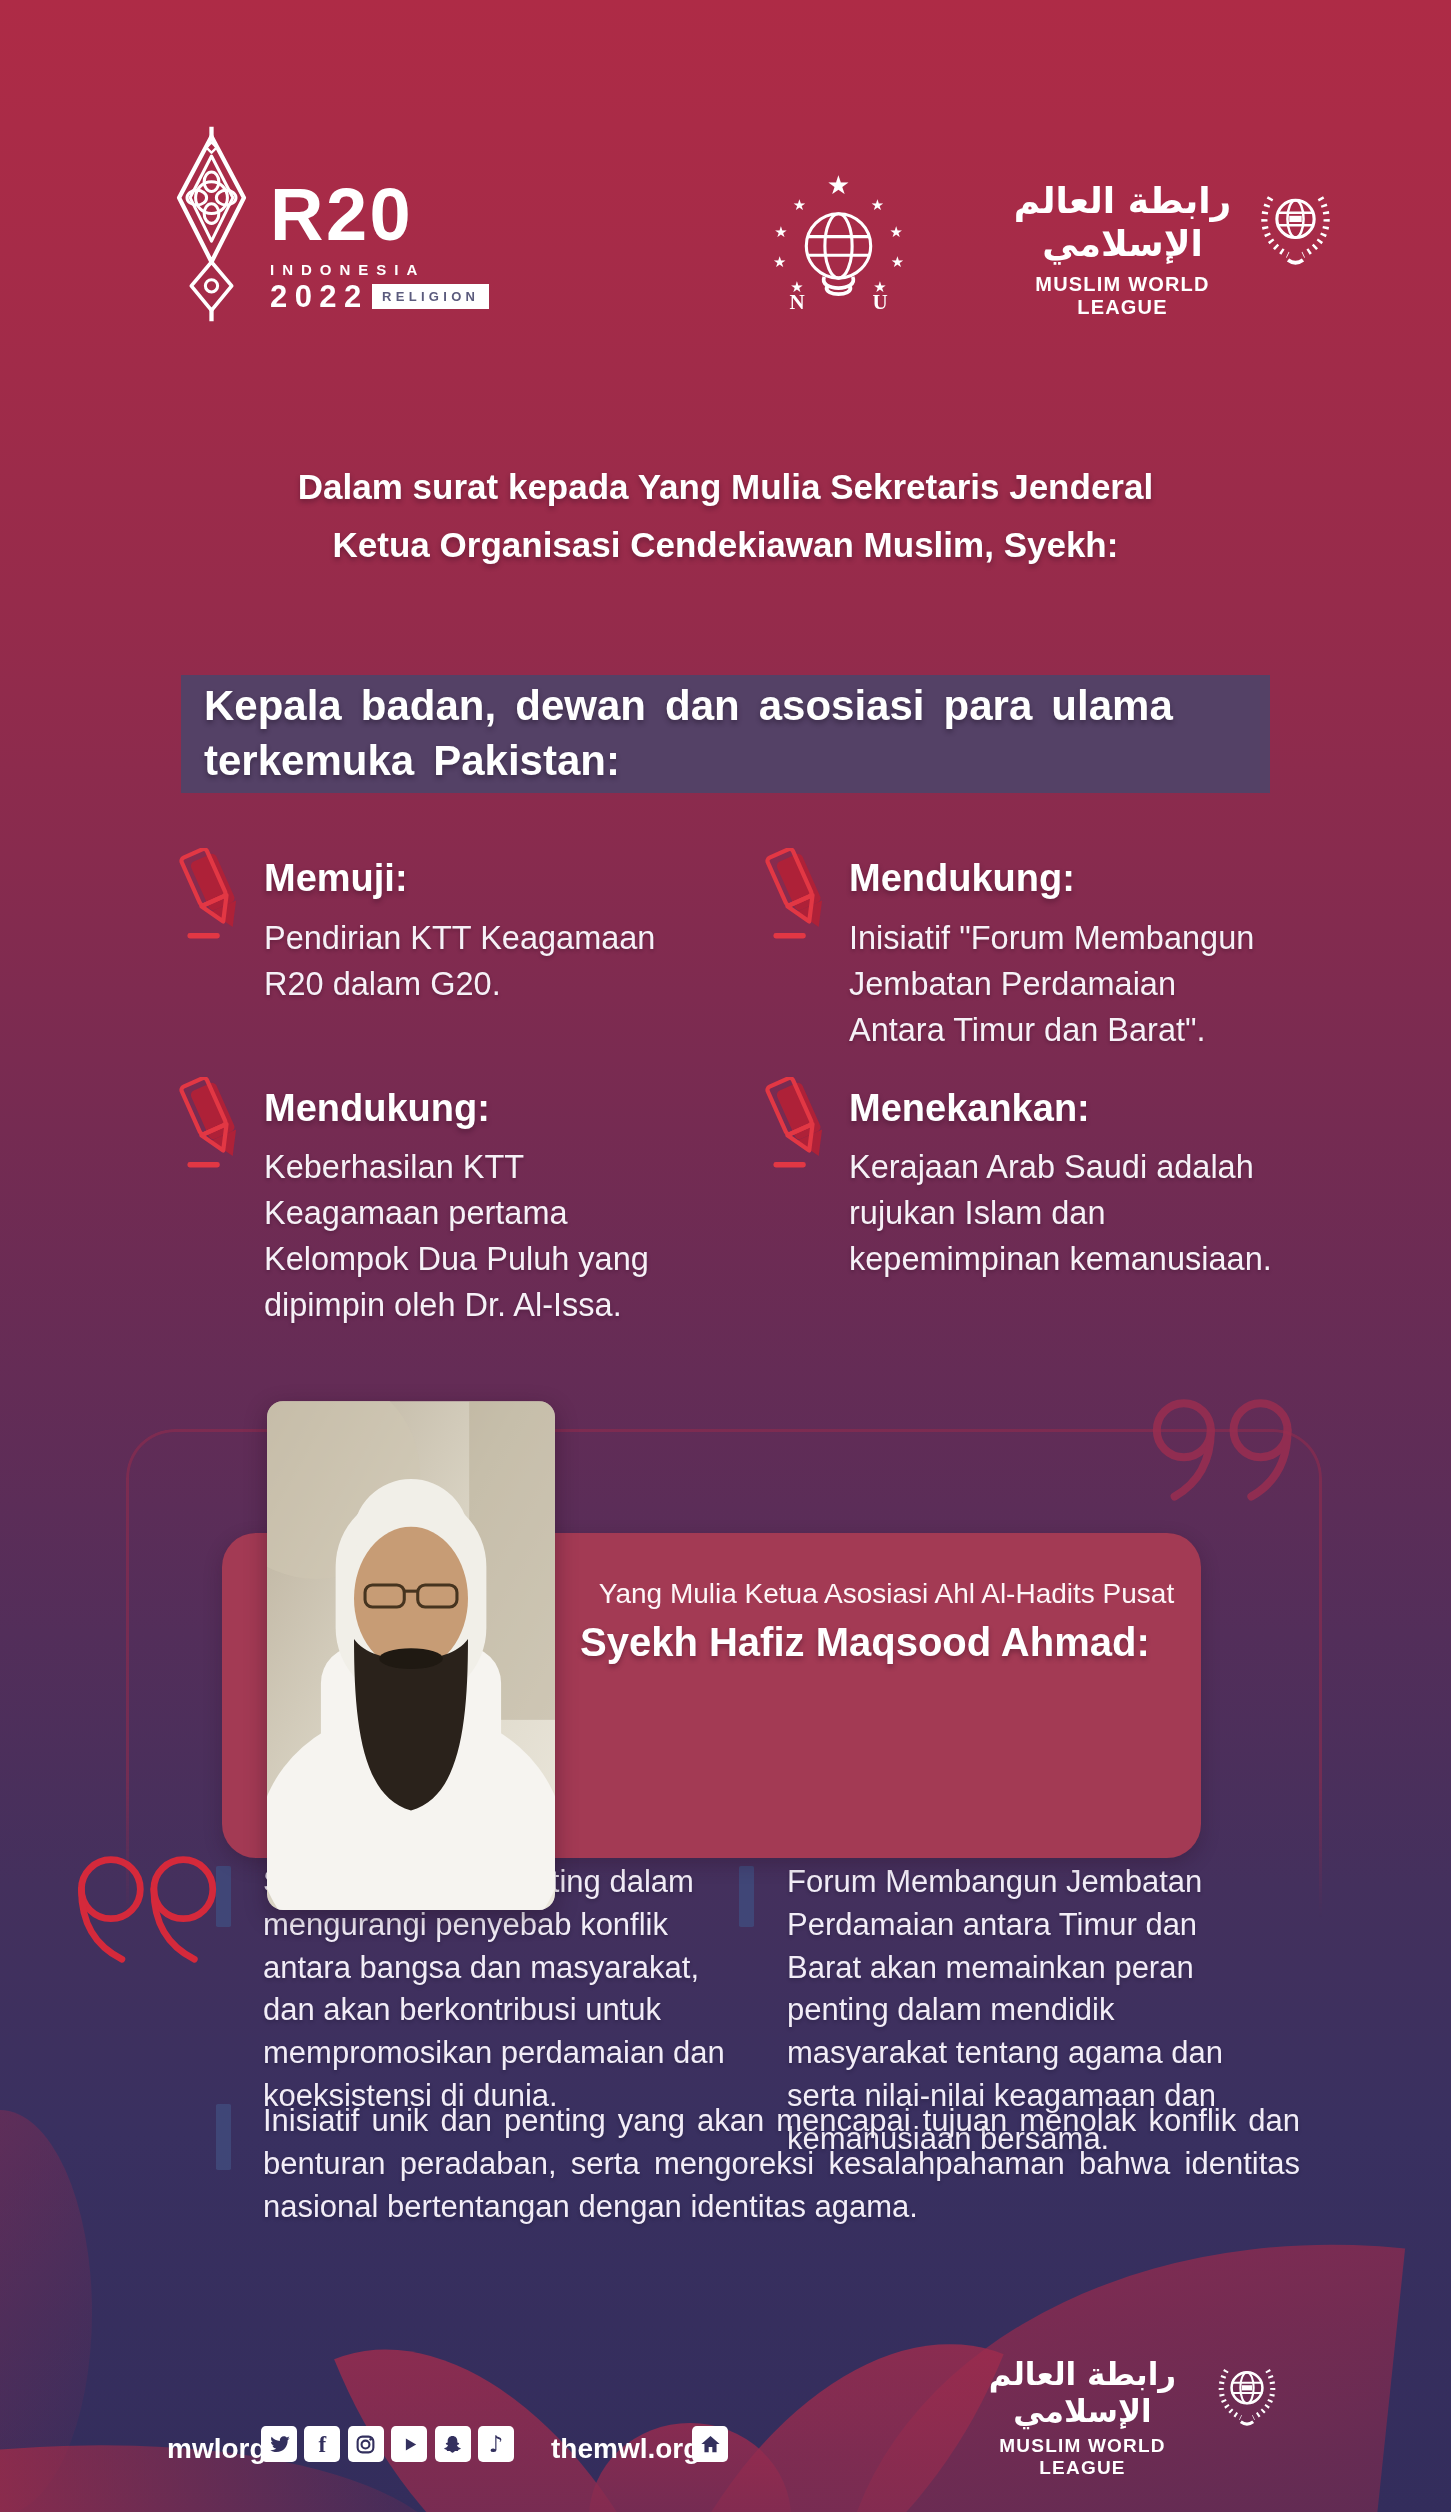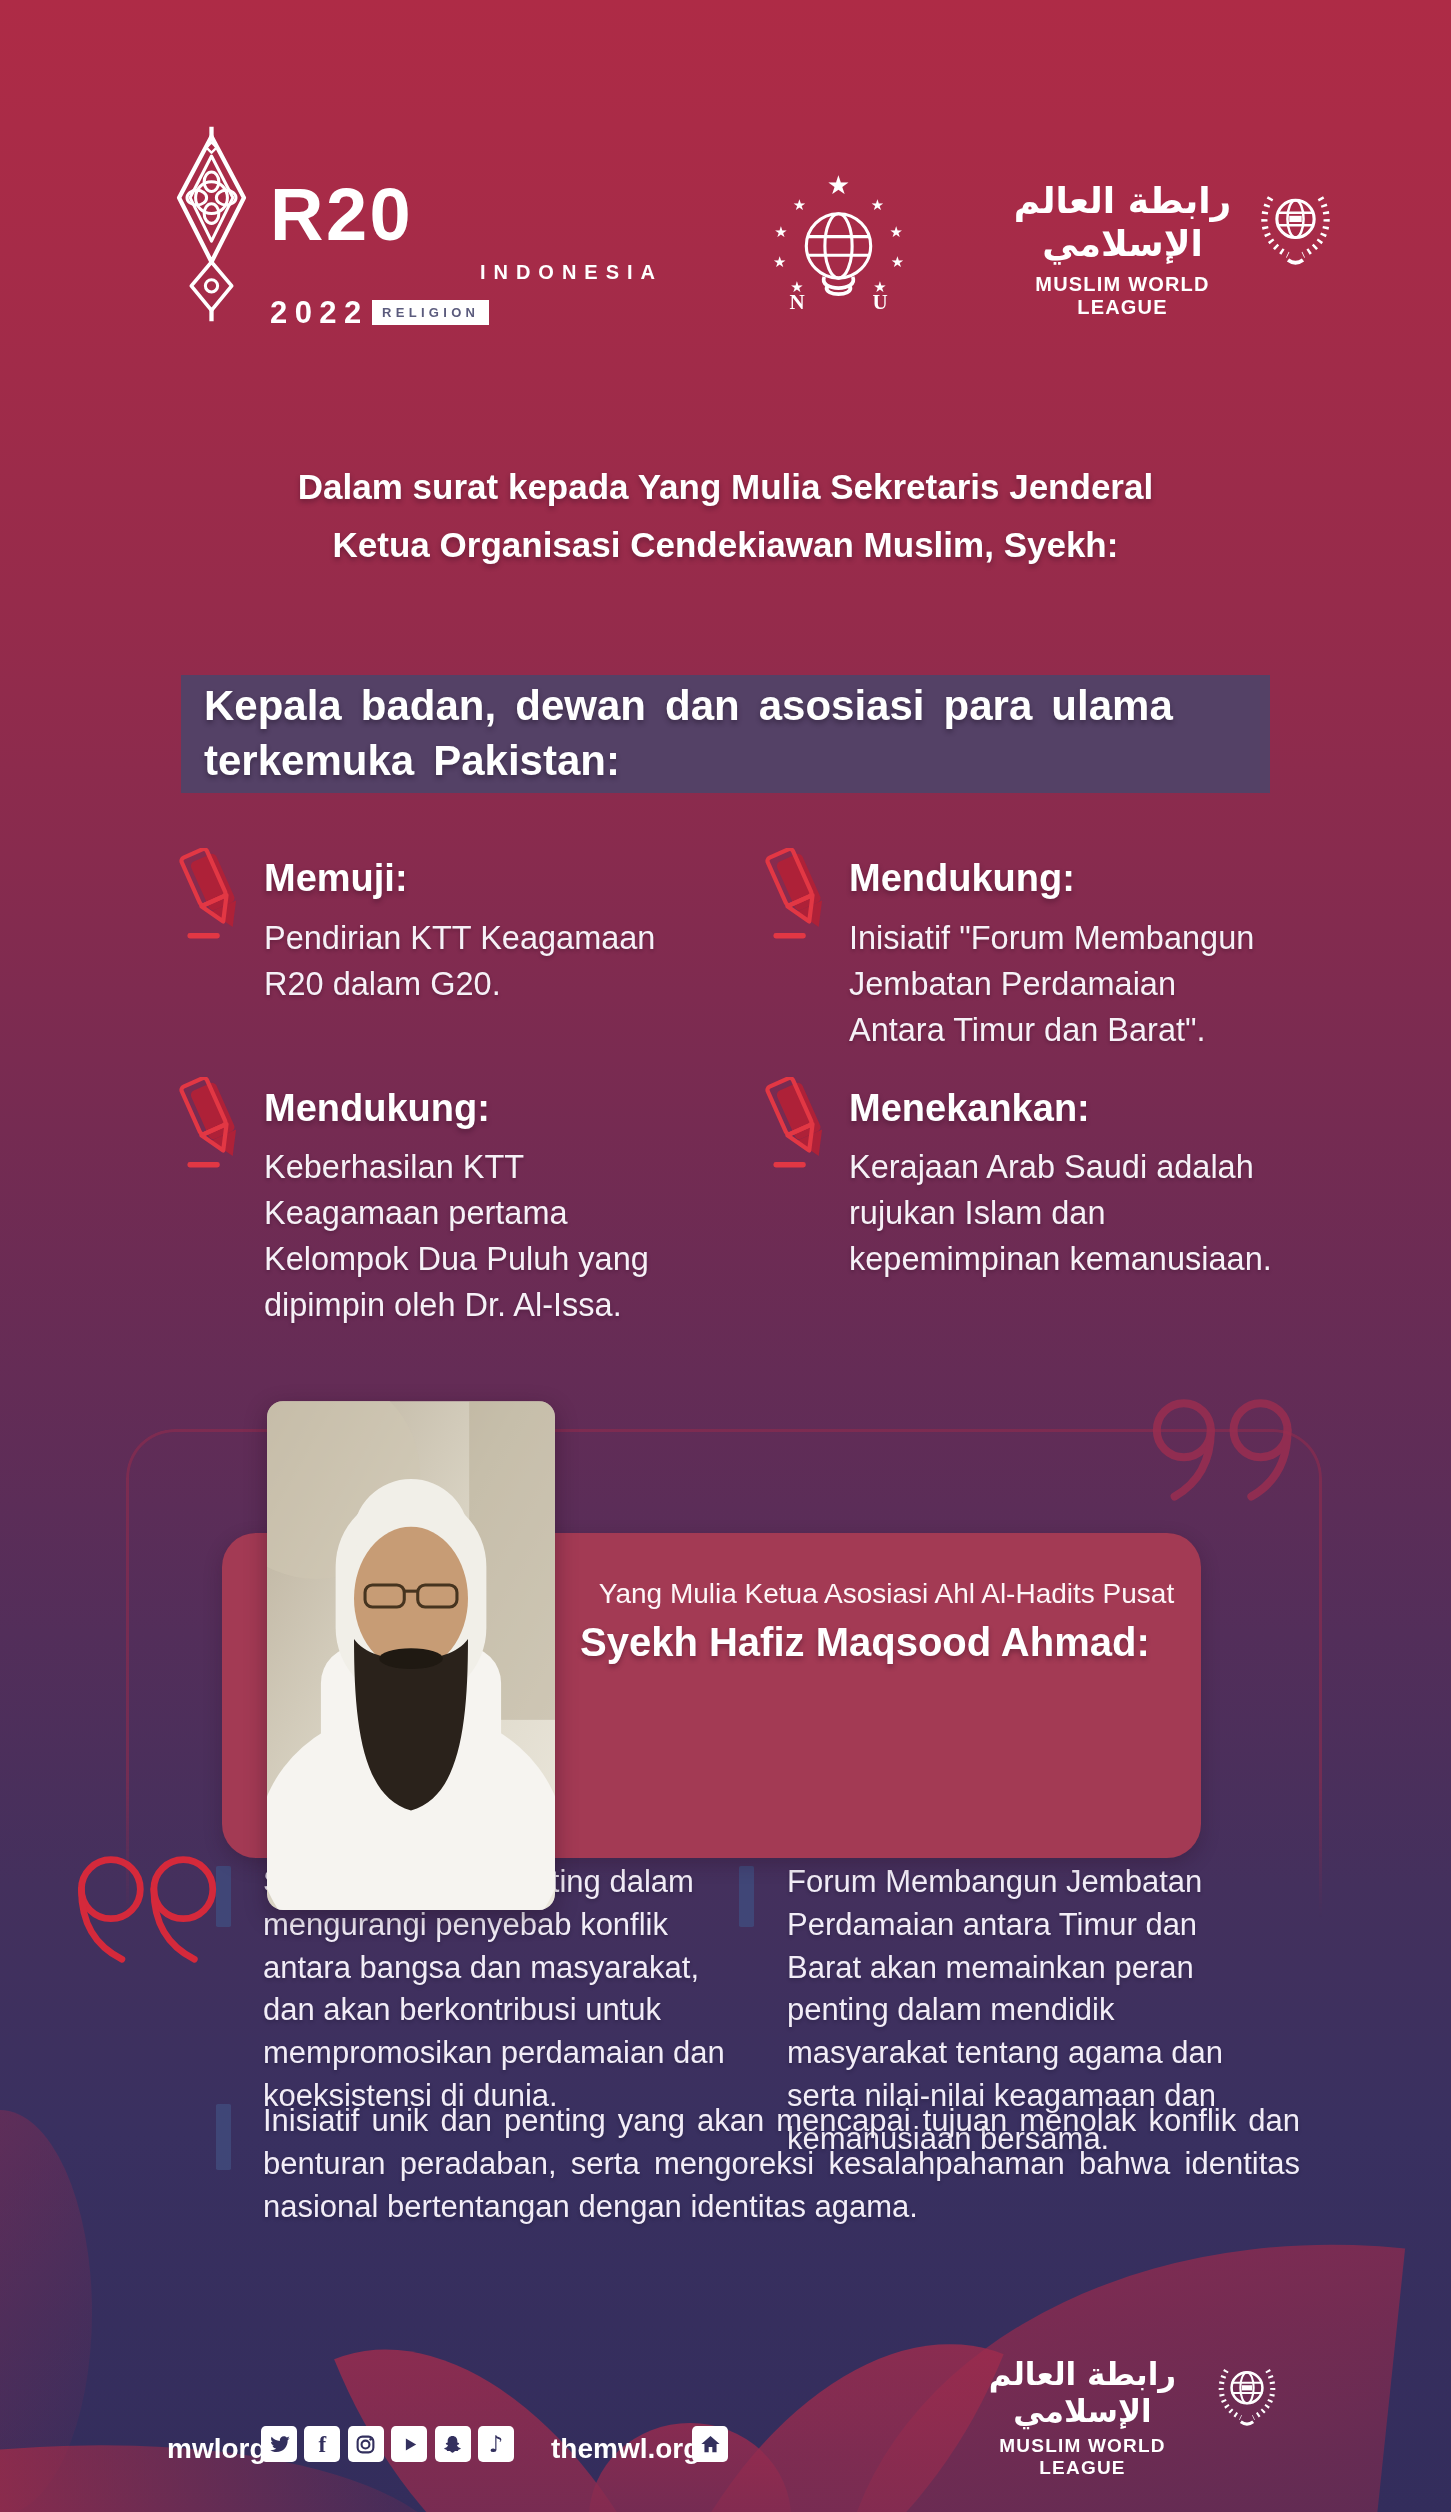--- a/index.html
+++ b/index.html
@@ -7,22 +7,22 @@
     position:relative;width:1451px;height:2512px;overflow:hidden;
     font-family:"Liberation Sans",sans-serif;color:#fff;
     background:linear-gradient(180deg,#ae2b46 0%,#a62b48 10%,#962b4b 24%,#882b4e 34%,
       #752b52 45%,#642c56 55%,#532e5a 65%,#44305d 75%,#393060 85%,#332d5c 100%);
   }
   .abs{position:absolute;}
   
   .r20-ornament{left:164px;top:123px;width:95px;height:202px;}
   .r20-text{left:270px;top:178px;width:393px;}
   .r20-name{font-size:74px;font-weight:bold;letter-spacing:2.5px;line-height:1;}
-  .r20-country{font-size:20px;letter-spacing:8px;margin-top:8.6px;font-weight:600;text-align:right;}
-  .r20-year-row{display:flex;align-items:center;margin-top:11px;}
+  .r20-country{font-size:15px;letter-spacing:8px;margin-top:8.6px;font-weight:600;}
+  .r20-year-row{display:flex;align-items:center;margin-top:1px;}
   .r20-year{font-size:31px;font-weight:bold;letter-spacing:7.4px;}
   .r20-tag{background:#fff;color:#5b5b7d;font-size:13px;font-weight:bold;letter-spacing:4.3px;
     padding:4.9px 9.8px;margin-left:3.7px;}
   .nu-logo{left:761px;top:158px;width:155px;height:161px;}
   .mwl-top{left:1000px;top:179px;width:245px;text-align:center;}
   .mwl-arabic{font-family:"DejaVu Sans",sans-serif;font-size:36px;font-weight:bold;line-height:1.2;}
   .mwl-label{font-size:20px;font-weight:bold;letter-spacing:1.2px;margin-top:7.4px;}
   .mwl-emblem-top{left:1252px;top:179px;width:87px;height:96px;}
   
   .intro-line1{left:0;top:467px;width:1451px;text-align:center;font-size:35px;font-weight:600;

